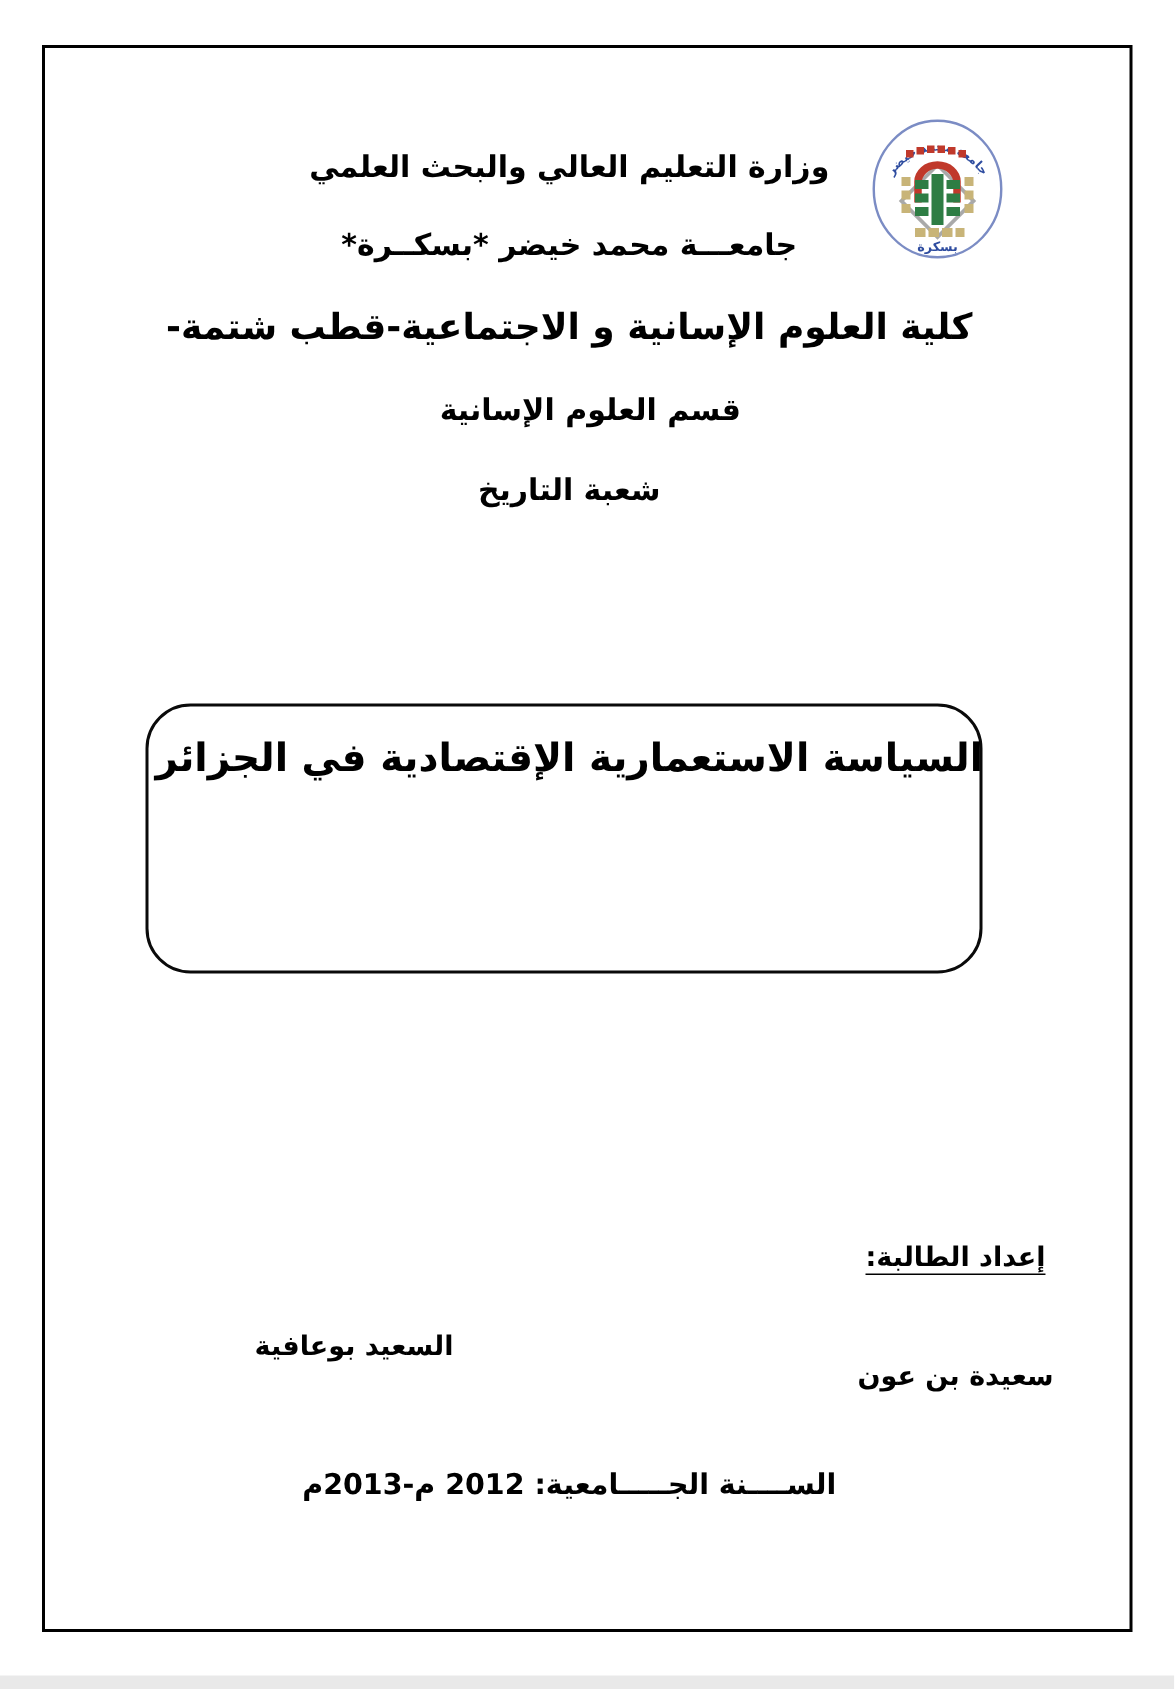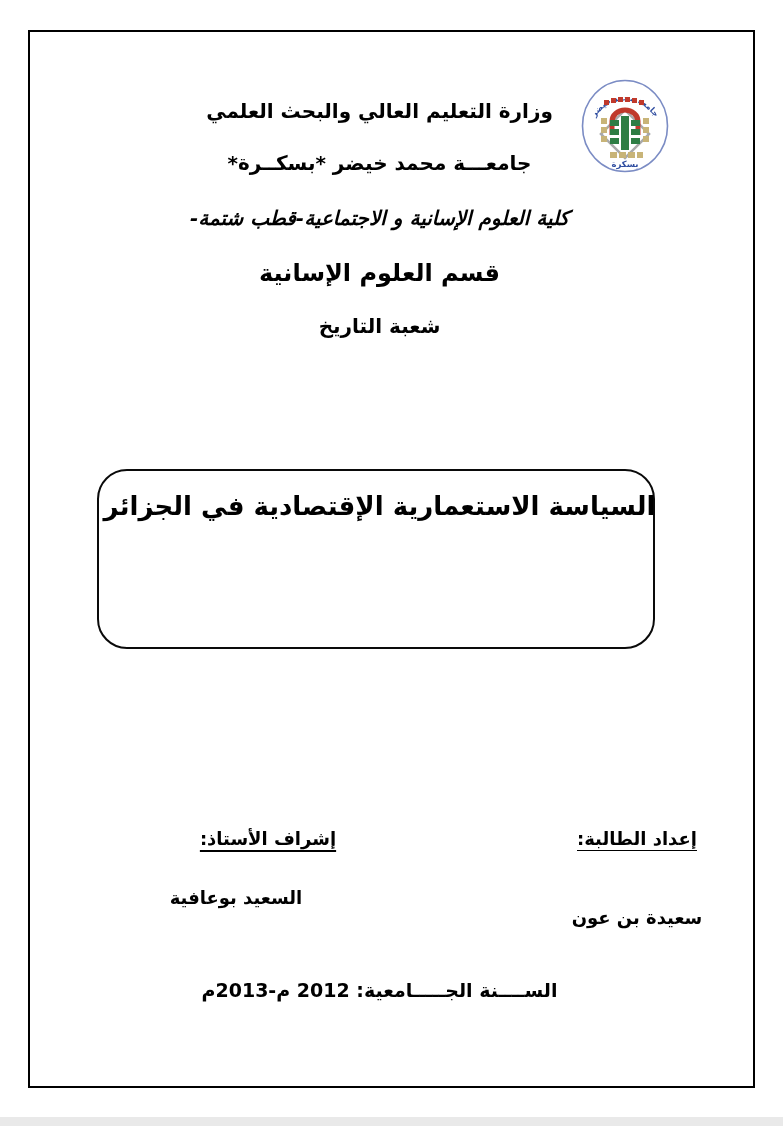--- a/index.html
+++ b/index.html
@@ -11,22 +11,22 @@
   .frame{
     position:absolute;left:28px;top:30px;width:727px;height:1058px;
     border:2px solid #000;box-sizing:border-box;background:transparent;
   }
   .line{
     position:absolute;left:28px;width:703px;text-align:center;
     line-height:30px;white-space:nowrap;
   }
   .l-ministry{top:96px;font-size:20px;}
   .l-university{top:148px;font-size:20px;}
-  .l-faculty{top:203px;font-size:20px;font-style:italic;}
-  .l-department{top:258px;font-size:24px;}
+  .l-faculty{top:203px;font-size:24px;}
+  .l-department{top:258px;font-size:20px;padding-left:14px;}
   .l-branch{top:311px;font-size:20px;}
   .l-titlelabel{top:416px;font-size:19px;}
   .title-box{
     position:absolute;left:97px;top:469px;width:558px;height:180px;
     border:2px solid #0a0a0a;border-radius:30px;box-sizing:border-box;
   }
   .l-title1{top:486px;font-size:26px;line-height:40px;}
   .l-title2{top:572px;font-size:24px;line-height:38px;}
   .l-degree{top:703px;font-size:16px;}
   .credit{
@@ -95,20 +95,19 @@
   <div class="line l-faculty">كلية العلوم الإسانية و الاجتماعية-قطب شتمة-</div>
   <div class="line l-department">قسم العلوم الإسانية</div>
   <div class="line l-branch">شعبة التاريخ</div>
 
   <div class="title-box"></div>
   <div class="line l-title1">السياسة الاستعمارية الإقتصادية في الجزائر</div>
 
 
   <div class="credit underlined c-student-label">إعداد الطالبة:</div>
   <div class="credit c-student-name">سعيدة بن عون</div>
-  <div class="credit underlined c-supervisor-label">إشراف الأستاذ:</div>
   <div class="credit c-supervisor-name">السعيد بوعافية</div>
 
   <div class="line l-year">الســــنة الجـــــامعية: 2012 م-2013م</div>
 
   <div class="bottom-strip"></div>
 
 </div>
 
 </body></html>

